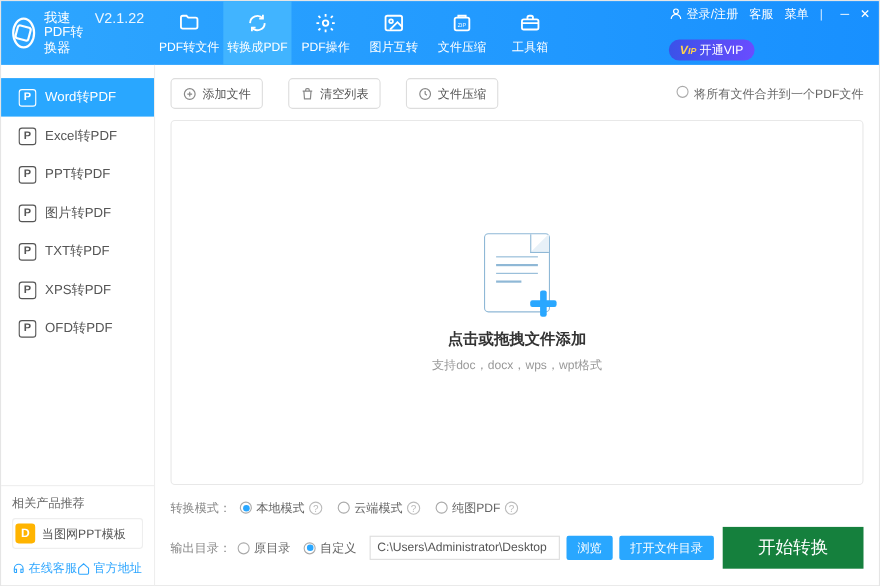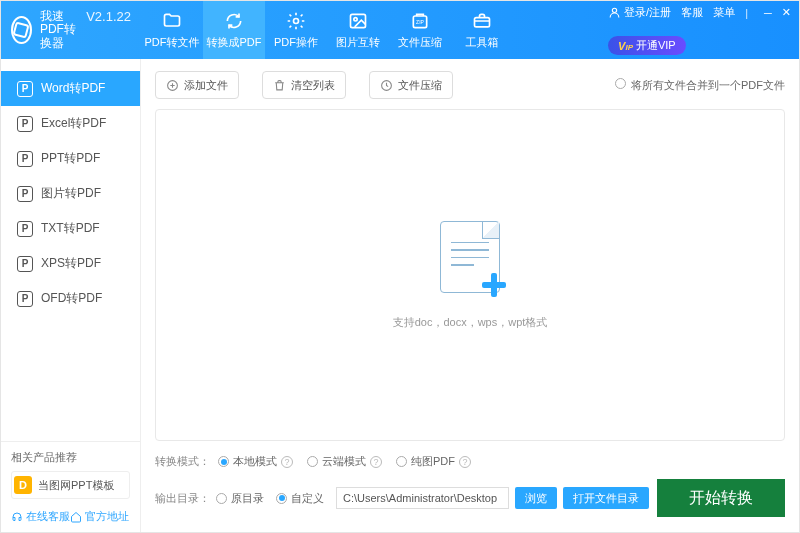--- a/index.html
+++ b/index.html
@@ -246,20 +246,21 @@
           <div class="doc">
               <div class="doc-lines">
                 <span></span>
                 <span></span>
                 <span></span>
                 <span style="width:60%"></span>
               </div>
             </div>
           <div class="plus"></div>
         </div>
+        <div class="drop-t1">点击或拖拽文件添加</div>
         <div class="drop-t2">支持doc，docx，wps，wpt格式</div>
       </div>
 
       <div class="opts">
         <div class="opt-row">
           <span class="opt-label">转换模式：</span>
           <span class="opt-item">
               <span class="oradio checked"></span>
               <span>本地模式</span>
               <span class="help">?</span>

